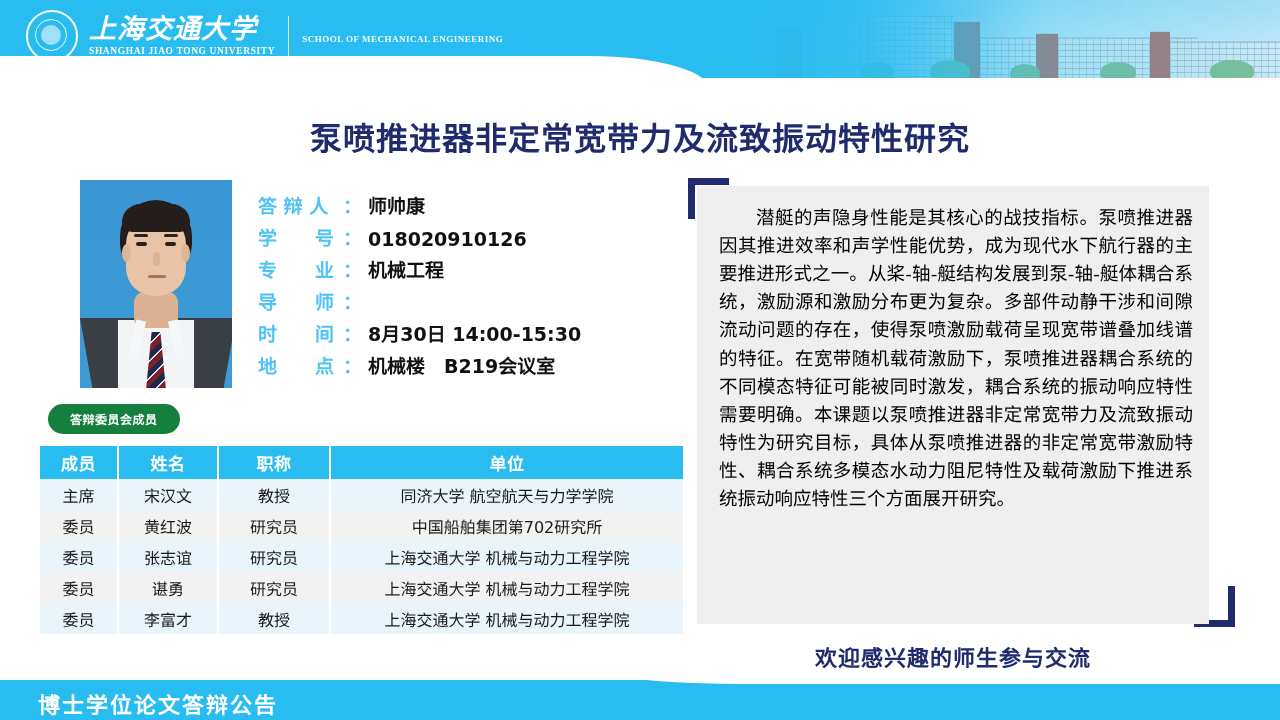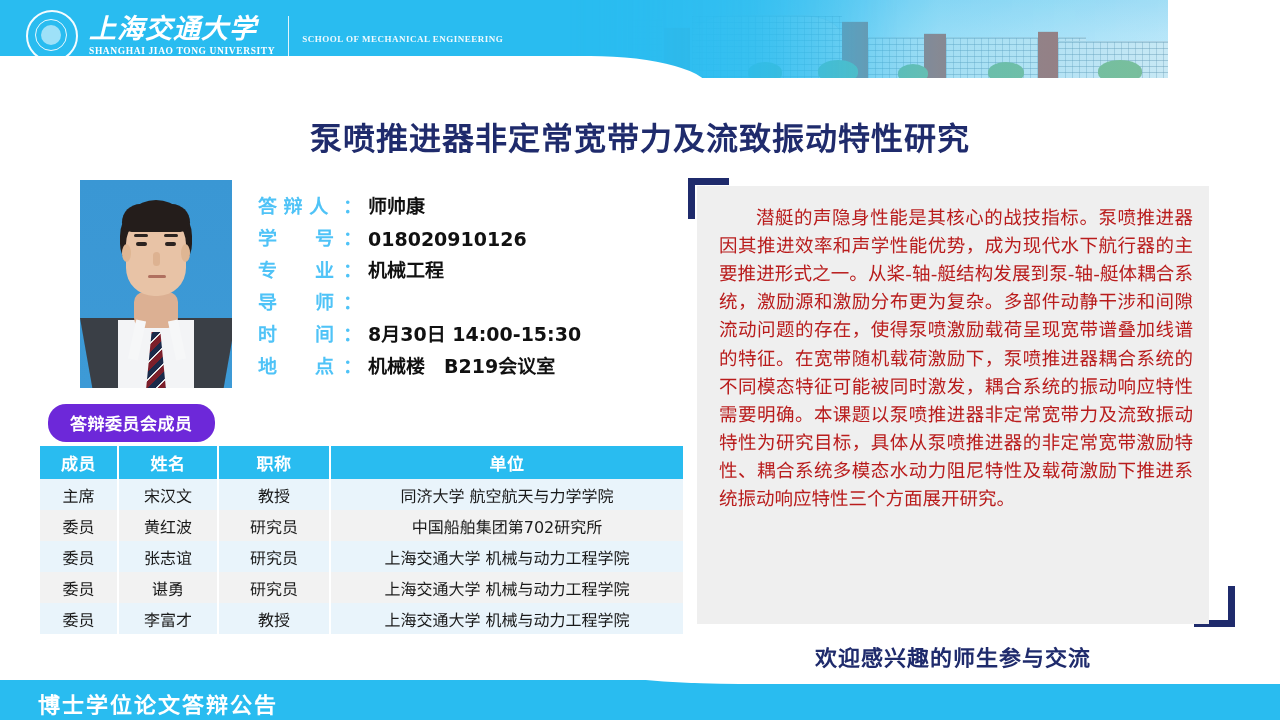--- a/index.html
+++ b/index.html
@@ -13,21 +13,21 @@
     overflow: hidden;
     background: #ffffff;
     font-family: "Liberation Sans", "DejaVu Sans", sans-serif;
     position: relative;
   }
 
   
   .header {
     position: absolute;
     left: 0; top: 0;
-    width: 1168px;
+    width: 1280px;
     height: 78px;
     overflow: hidden;
   }
   .header-bg {
     position: absolute;
     left: 0; top: 0;
     width: 1280px;
     height: 78px;
     background: #29bcf0;
   }
@@ -237,26 +237,26 @@
     color: #111111;
     white-space: nowrap;
     padding-left: 6px;
     margin-top: 48px;
   }
 
   
   .badge {
     position: absolute;
     left: 48px; top: 404px;
-    background: #6d28d9;
+    background: #15803d;
     color: #ffffff;
     border-radius: 18px;
     padding: 6px 22px 7px 22px;
     font-family: "DejaVu Sans", "Liberation Sans", sans-serif;
-    font-size: 17px;
+    font-size: 12px;
     font-weight: 700;
     letter-spacing: .5px;
     white-space: nowrap;
   }
   .table {
     position: absolute;
     left: 40px; top: 446px;
     width: 643px;
     border-collapse: collapse;
     table-layout: fixed;
@@ -298,21 +298,21 @@
   .abs-head {
     font-family: "DejaVu Sans", "Liberation Sans", sans-serif;
     font-size: 18px;
     font-weight: 700;
     color: #111111;
     margin-bottom: 2px;
   }
   .abs-body {
     font-family: "DejaVu Sans", "Liberation Sans", sans-serif;
     font-size: 18.5px;
-    color: #b91c1c;
+    color: #000000;
     line-height: 1.52;
     text-align: justify;
     text-indent: 2em;
     margin: 0;
   }
   .corner {
     position: absolute;
     width: 34px; height: 34px;
     border: 7px solid #1f2b6c;
   }

